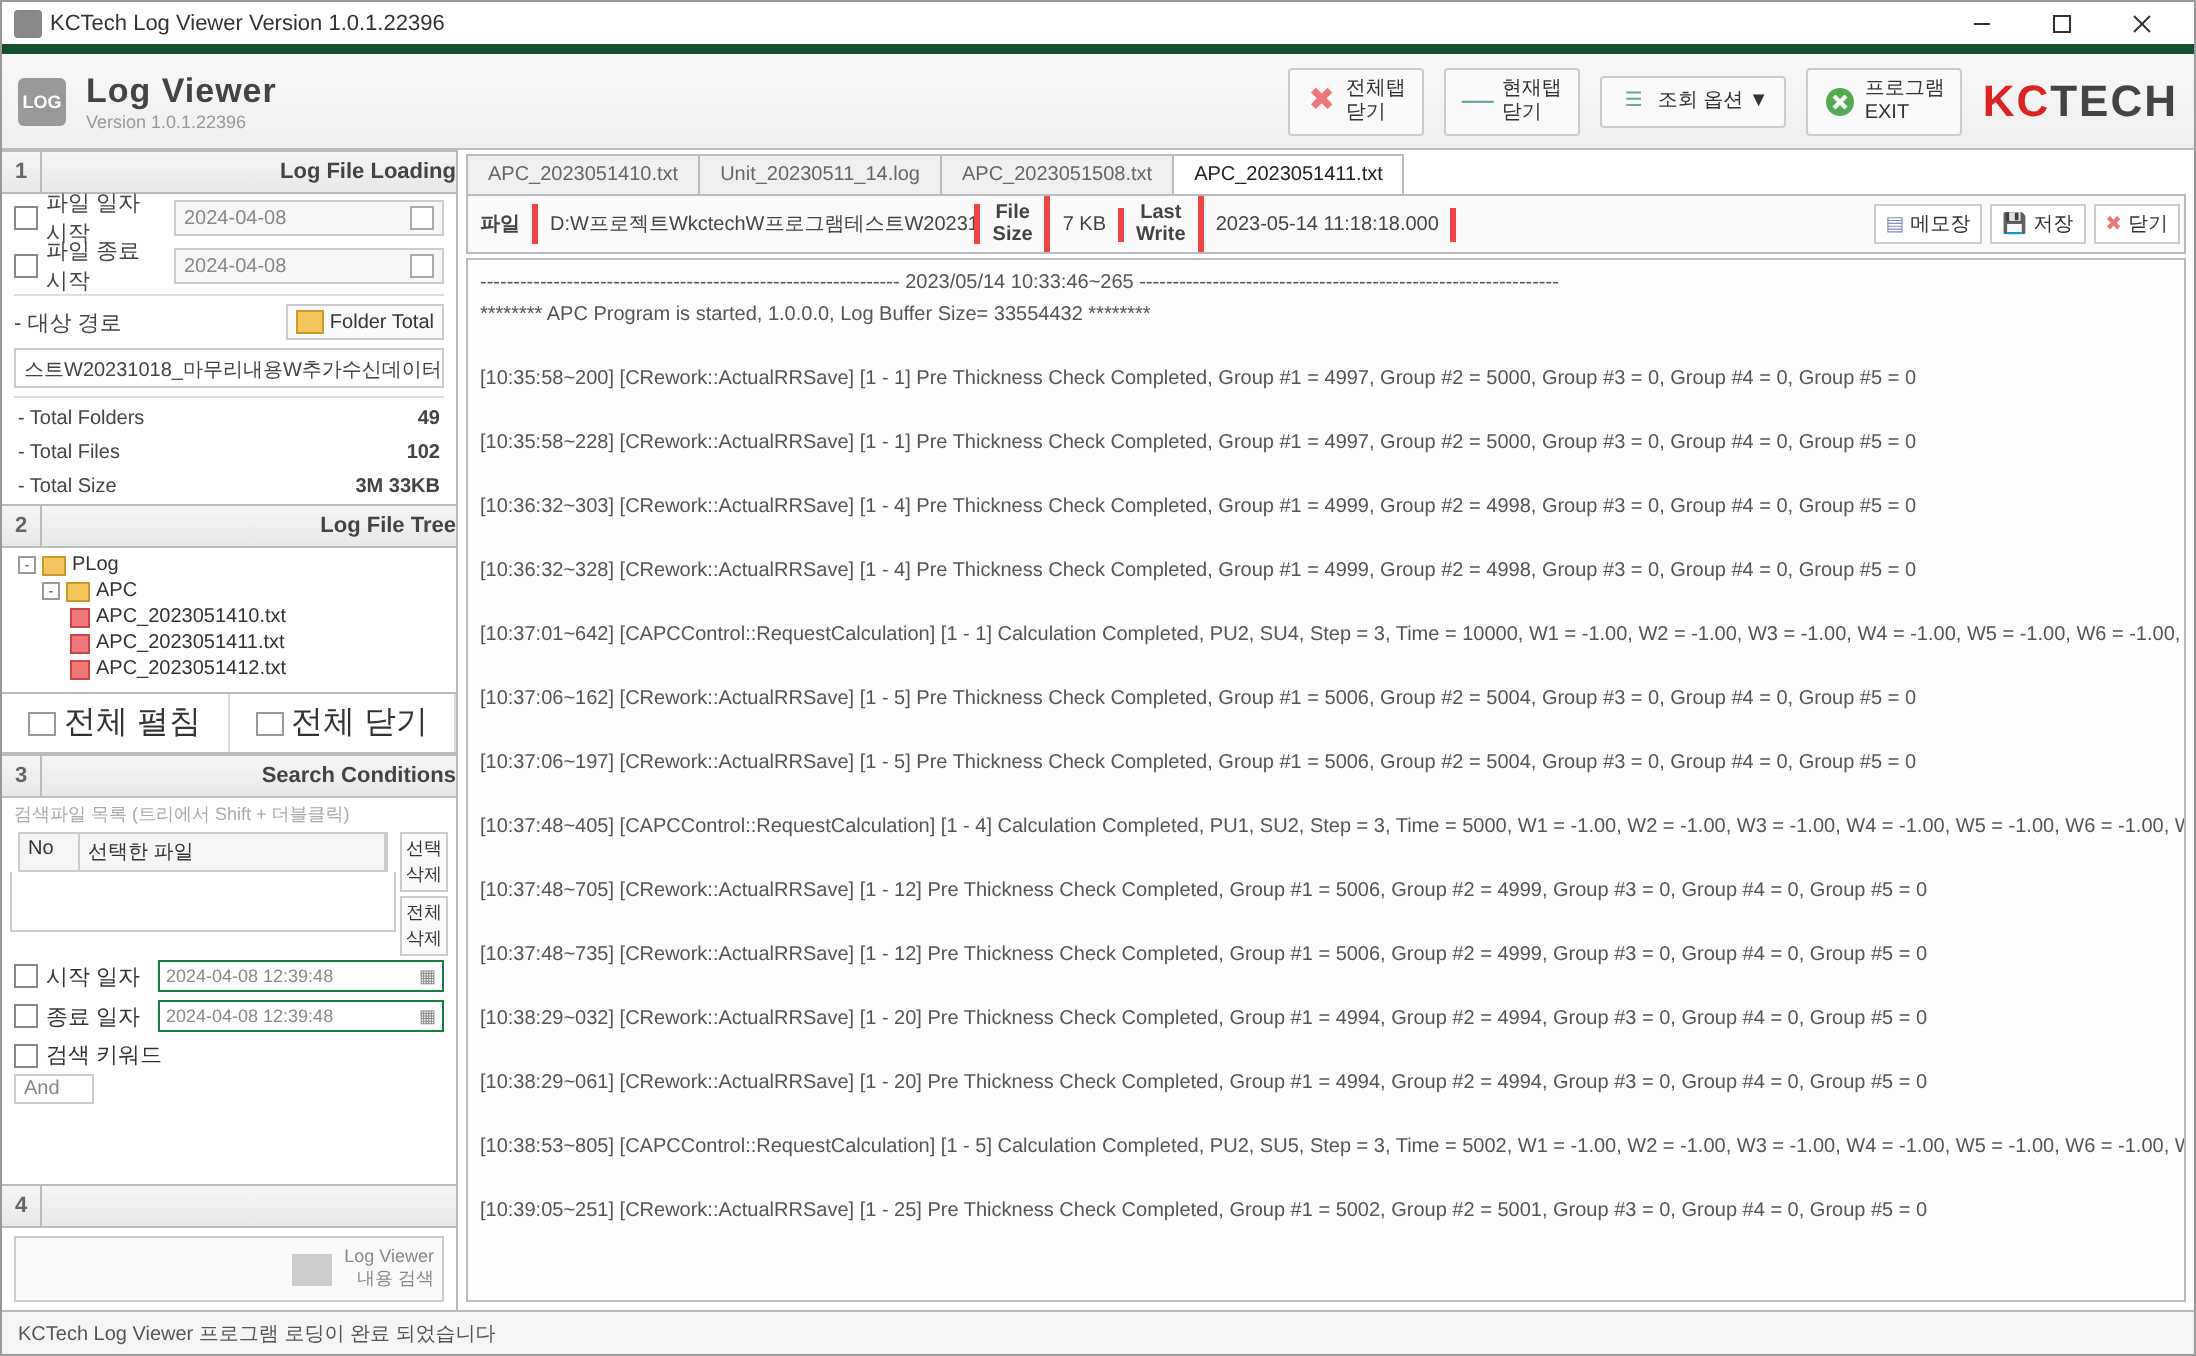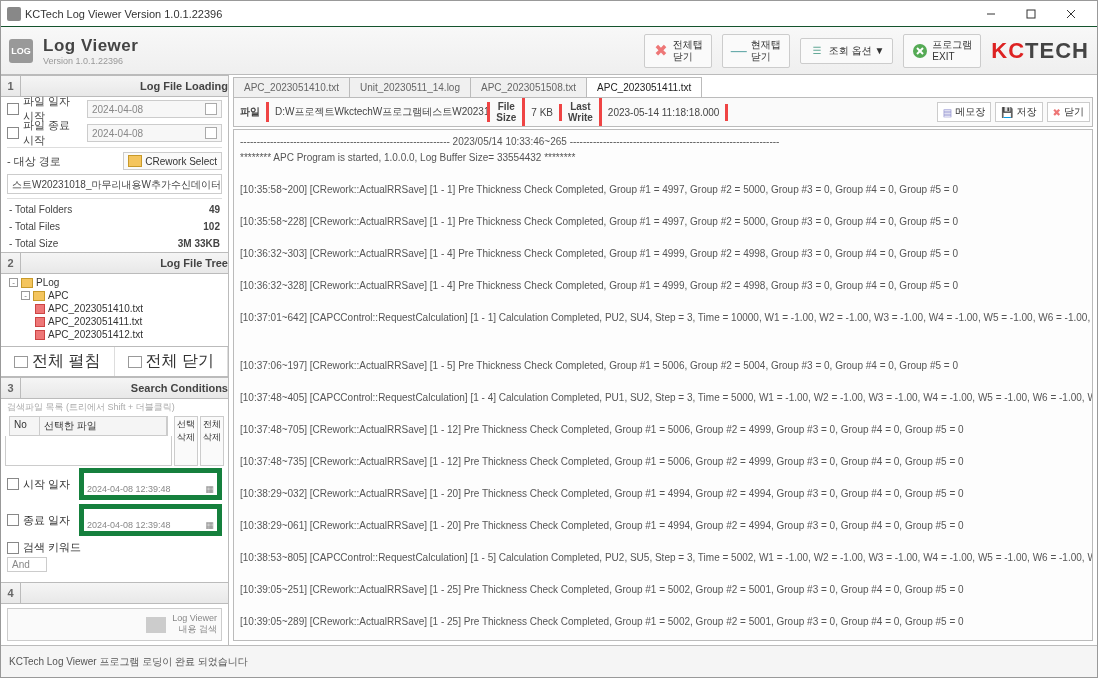--- a/index.html
+++ b/index.html
@@ -1,18 +1,18 @@
 <!DOCTYPE html>
 <html><head>
 <meta charset="utf-8">
 <style>
 * { box-sizing: border-box; margin: 0; padding: 0; font-family: "Malgun Gothic", "Segoe UI", sans-serif; }
 body { background: #fff; font-size: 11px; color: #333; }
 .window { width: 1098px; height: 678px; border: 1px solid #999; display: flex; flex-direction: column; position: relative; }
-.titlebar { height: 26px; display: flex; align-items: center; padding: 0 6px; border-bottom: 1px solid #14532d; background: #fff; }
+.titlebar { height: 26px; display: flex; align-items: center; padding: 0 6px; border-bottom: 5px solid #14532d; background: #fff; }
 .titlebar .title { flex: 1; font-size: 11px; color: #333; display: flex; align-items: center; gap: 4px; }
 .titlebar .ico { width: 14px; height: 14px; background: #888; display: inline-block; border-radius: 2px; }
 .winbtns { display: flex; gap: 0; }
 .winbtn { width: 40px; height: 24px; display: flex; align-items: center; justify-content: center; font-size: 12px; color: #333; }
 .winbtn svg { width: 10px; height: 10px; }
 
 .header { height: 48px; display: flex; align-items: center; padding: 4px 8px; gap: 10px; border-bottom: 1px solid #bbb; background: linear-gradient(#f8f8f8, #efefef); }
 .logo { width: 24px; height: 24px; background: #999; border-radius: 3px; display: flex; align-items: center; justify-content: center; font-size: 9px; color: #fff; font-weight: bold; }
 .appname { display: flex; flex-direction: column; }
 .appname .main { font-size: 17px; font-weight: bold; color: #444; letter-spacing: 0.5px; }
@@ -54,47 +54,47 @@
 
 .treactions { display: flex; border-top: 1px solid #bbb; border-bottom: 1px solid #bbb; }
 .treactions .tab { flex: 1; display: flex; align-items: center; justify-content: center; gap: 4px; padding: 4px; font-size: 16px; border-right: 1px solid #ddd; }
 .treactions .tico2 { width: 14px; height: 12px; border: 1px solid #999; position: relative; }
 
 .search { flex: 1; display: flex; flex-direction: column; overflow: hidden; }
 .search .shint { font-size: 9px; color: #aaa; padding: 2px 6px; }
 .search .listhdr { display: flex; border: 1px solid #ccc; margin: 0 4px; font-size: 10px; background: #f5f5f5; }
 .search .listhdr > div { padding: 2px 4px; border-right: 1px solid #ccc; }
 .search .listhdr .c1 { width: 30px; } .search .listhdr .c2 { flex: 1; }
-.search .sidebtns { display: flex; flex-direction: row; gap: 2px; margin-left: 2px; }
+.search .sidebtns { display: flex; flex-direction: column; gap: 2px; margin-left: 2px; }
 .search .sidebtns .sb { border: 1px solid #ccc; padding: 1px 2px; font-size: 9px; background: #fafafa; width: 24px; text-align: center; }
 .search .listwrap { display: flex; margin: 0 4px; }
 .search .listbody { flex: 1; border: 1px solid #ccc; border-top: none; height: 30px; background: #fff; }
 .search .daterow { display: flex; align-items: center; padding: 2px 6px; gap: 4px; }
 .search .daterow .dlbl { flex: 0 0 52px; }
-.search .daterow .dinp { flex: 1; border: 5px solid #15803d; font-size: 9px; padding: 11px 3px; color: #888; height: 16px; display: flex; align-items: flex-start; justify-content: space-between; }
+.search .daterow .dinp { flex: 1; border: 1px solid #15803d; font-size: 9px; padding: 1px 3px; color: #888; height: 16px; display: flex; align-items: center; justify-content: space-between; }
 .search .kwrow { display: flex; align-items: center; padding: 2px 6px; gap: 4px; }
 .search .andor { border: 1px solid #ccc; padding: 1px 4px; font-size: 10px; color: #888; width: 40px; margin: 0 6px; }
 .lvbtn { display: flex; align-items: center; gap: 6px; border: 1px solid #ccc; margin: 4px 6px; padding: 4px; background: #fafafa; justify-content: flex-end; }
 .lvbtn .lvico { width: 20px; height: 16px; background: #ccc; }
 .lvbtn .lvtxt { display: flex; flex-direction: column; font-size: 9px; color: #888; text-align: right; }
 
 .content { flex: 1; display: flex; flex-direction: column; overflow: hidden; }
 .tabs { display: flex; padding: 2px 4px 0 4px; gap: 0; font-size: 10px; }
 .tab2 { padding: 4px 10px; border: 1px solid #bbb; border-bottom: none; background: #f0f0f0; margin-right: -1px; color: #666; }
 .tab2.active { background: #fff; color: #222; position: relative; z-index: 2; }
 .infobar { display: flex; align-items: center; border: 1px solid #bbb; margin: 0 4px; background: #fafafa; font-size: 10px; }
 .infobar .cell { padding: 3px 6px; border-right: 3px solid #ef4444; display: flex; align-items: center; gap: 3px; }
 .infobar .klbl { font-weight: bold; color: #444; white-space: nowrap; }
 .infobar .kval { color: #444; }
 .infobar .path { flex: 1; overflow: hidden; white-space: nowrap; }
 .infobar .btn2 { display: flex; align-items: center; gap: 3px; border: 1px solid #ccc; padding: 2px 5px; background: #fff; margin: 2px; font-size: 10px; }
 .logarea { border: 1px solid #bbb; flex: 1; margin: 2px 4px 4px 4px; overflow: auto; padding: 4px 6px; background: #fdfdfd; font-size: 10px; font-family: Consolas, monospace; color: #555; line-height: 1.6; }
 .logarea .line { white-space: nowrap; }
 
-.status { height: 32px; border-top: 1px solid #bbb; display: flex; align-items: center; padding: 0 8px; font-size: 10px; color: #555; background: #f5f5f5; }
+.status { height: 22px; border-top: 1px solid #bbb; display: flex; align-items: center; padding: 0 8px; font-size: 10px; color: #555; background: #f5f5f5; }
 </style>
 </head>
 <body>
 
 <div class="window">
   <div class="titlebar">
     <div class="title">
         <span class="ico"></span>
         <span>KCTech Log Viewer Version 1.0.1.22396</span>
       </div>
@@ -180,21 +180,21 @@
         <span class="dateinp">
             <span>2024-04-08</span>
             <span class="cal"></span>
           </span>
       </div>
       <div class="sep"></div>
       <div class="targetrow">
         <span class="tlbl">- 대상 경로</span>
         <span class="folderbtn">
             <span class="fico"></span>
-            <span>CRework Select</span>
+            <span>Folder Total</span>
           </span>
       </div>
       <div class="pathbox">스트W20231018_마무리내용W추가수신데이터WPLog</div>
       <div class="sep"></div>
       <div class="statsrow">
           <span class="k">- Total Folders</span>
           <span class="v">49</span>
         </div>
       <div class="statsrow">
           <span class="k">- Total Files</span>
@@ -350,38 +350,38 @@
           <div class="line">[10:35:58~200] [CRework::ActualRRSave] [1 - 1] Pre Thickness Check Completed, Group #1 = 4997, Group #2 = 5000, Group #3 = 0, Group #4 = 0, Group #5 = 0</div>
           <div class="line">&nbsp;</div>
           <div class="line">[10:35:58~228] [CRework::ActualRRSave] [1 - 1] Pre Thickness Check Completed, Group #1 = 4997, Group #2 = 5000, Group #3 = 0, Group #4 = 0, Group #5 = 0</div>
           <div class="line">&nbsp;</div>
           <div class="line">[10:36:32~303] [CRework::ActualRRSave] [1 - 4] Pre Thickness Check Completed, Group #1 = 4999, Group #2 = 4998, Group #3 = 0, Group #4 = 0, Group #5 = 0</div>
           <div class="line">&nbsp;</div>
           <div class="line">[10:36:32~328] [CRework::ActualRRSave] [1 - 4] Pre Thickness Check Completed, Group #1 = 4999, Group #2 = 4998, Group #3 = 0, Group #4 = 0, Group #5 = 0</div>
           <div class="line">&nbsp;</div>
           <div class="line">[10:37:01~642] [CAPCControl::RequestCalculation] [1 - 1] Calculation Completed, PU2, SU4, Step = 3, Time = 10000, W1 = -1.00, W2 = -1.00, W3 = -1.00, W4 = -1.00, W5 = -1.00, W6 = -1.00, W7 = 0.00, RRing = -1.00, Con = -14.00</div>
           <div class="line">&nbsp;</div>
+          <div class="line">[10:37:06~162] [CRework::ActualRRSave] [1 - 5] Pre Thickness Check Completed, Group #1 = 5006, Group #2 = 5004, Group #3 = 0, Group #4 = 0, Group #5 = 0</div>
           <div class="line">&nbsp;</div>
           <div class="line">[10:37:06~197] [CRework::ActualRRSave] [1 - 5] Pre Thickness Check Completed, Group #1 = 5006, Group #2 = 5004, Group #3 = 0, Group #4 = 0, Group #5 = 0</div>
           <div class="line">&nbsp;</div>
           <div class="line">[10:37:48~405] [CAPCControl::RequestCalculation] [1 - 4] Calculation Completed, PU1, SU2, Step = 3, Time = 5000, W1 = -1.00, W2 = -1.00, W3 = -1.00, W4 = -1.00, W5 = -1.00, W6 = -1.00, W7 = 0.00, RRing = -1.00, Con = -14.00</div>
           <div class="line">&nbsp;</div>
           <div class="line">[10:37:48~705] [CRework::ActualRRSave] [1 - 12] Pre Thickness Check Completed, Group #1 = 5006, Group #2 = 4999, Group #3 = 0, Group #4 = 0, Group #5 = 0</div>
           <div class="line">&nbsp;</div>
           <div class="line">[10:37:48~735] [CRework::ActualRRSave] [1 - 12] Pre Thickness Check Completed, Group #1 = 5006, Group #2 = 4999, Group #3 = 0, Group #4 = 0, Group #5 = 0</div>
           <div class="line">&nbsp;</div>
           <div class="line">[10:38:29~032] [CRework::ActualRRSave] [1 - 20] Pre Thickness Check Completed, Group #1 = 4994, Group #2 = 4994, Group #3 = 0, Group #4 = 0, Group #5 = 0</div>
           <div class="line">&nbsp;</div>
           <div class="line">[10:38:29~061] [CRework::ActualRRSave] [1 - 20] Pre Thickness Check Completed, Group #1 = 4994, Group #2 = 4994, Group #3 = 0, Group #4 = 0, Group #5 = 0</div>
           <div class="line">&nbsp;</div>
           <div class="line">[10:38:53~805] [CAPCControl::RequestCalculation] [1 - 5] Calculation Completed, PU2, SU5, Step = 3, Time = 5002, W1 = -1.00, W2 = -1.00, W3 = -1.00, W4 = -1.00, W5 = -1.00, W6 = -1.00, W7 = 0.00, RRing = -1.00, Con = -14.00</div>
           <div class="line">&nbsp;</div>
           <div class="line">[10:39:05~251] [CRework::ActualRRSave] [1 - 25] Pre Thickness Check Completed, Group #1 = 5002, Group #2 = 5001, Group #3 = 0, Group #4 = 0, Group #5 = 0</div>
           <div class="line">&nbsp;</div>
-          <div class="line">[10:39:05~289] [CRework::ActualRRSave] [1 - 25] Pre Thickness Check Completed, Group #1 = 5002, Group #2 = 5001, Group #3 = 0, Group #4 = 0, Group #5 = 0</div>
           <div class="line">&nbsp;</div>
         </div>
     </div>
   </div>
 
   <div class="status">
     <span>KCTech Log Viewer 프로그램 로딩이 완료 되었습니다</span>
   </div>
 </div>
 

